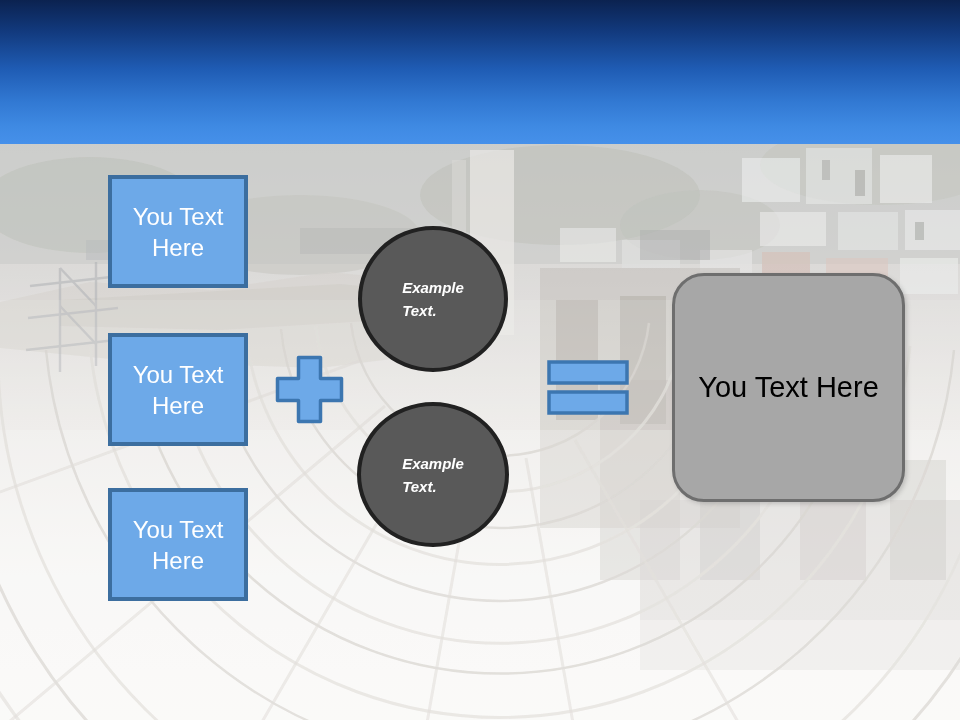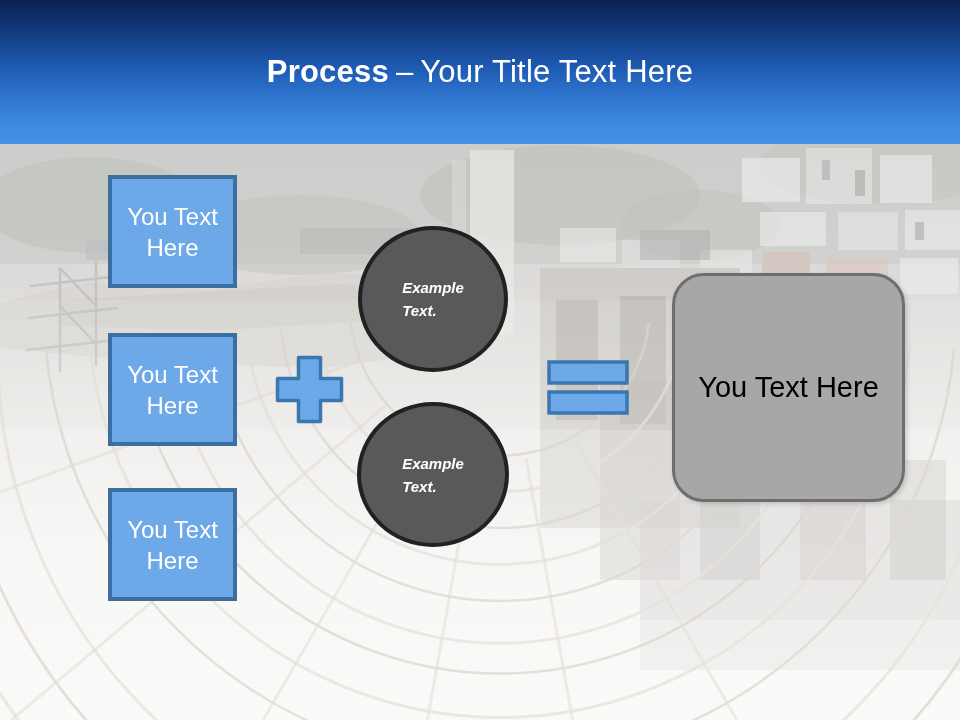--- a/index.html
+++ b/index.html
@@ -38,21 +38,21 @@
     font-size: 31px;
     letter-spacing: 0.2px;
     white-space: nowrap;
   }
   .title .bold { font-weight: 700; }
   .title .sep { font-weight: 400; padding: 0 7px; }
   
   .in-box {
     position: absolute;
     left: 108px;
-    width: 129px; height: 113px;
+    width: 140px; height: 113px;
     background: #6da9e8;
     border: 4px solid #3c6e9f;
     color: #ffffff;
     font-size: 24px;
     line-height: 31px;
     display: flex;
     align-items: center;
     justify-content: center;
     text-align: center;
     white-space: pre-line;
@@ -193,23 +193,20 @@
         <line x1="359" y1="361" x2="-233" y2="577"></line>
         <line x1="526" y1="458" x2="636" y2="1078"></line>
         <line x1="575" y1="440" x2="890" y2="985"></line>
       </g>
 
       <rect x="0" y="144" width="960" height="576" fill="#ffffff" opacity="0.1"></rect>
     </g>
   </svg>
 
   <div class="header"></div>
-  <div class="title">
-    <span class="bold">Process</span><span class="sep">–</span><span>Your Title Text Here</span>
-  </div>
 
   <div class="in-box b1">
     <span>You Text
 Here</span>
   </div>
   <div class="in-box b2">
     <span>You Text
 Here</span>
   </div>
   <div class="in-box b3">

